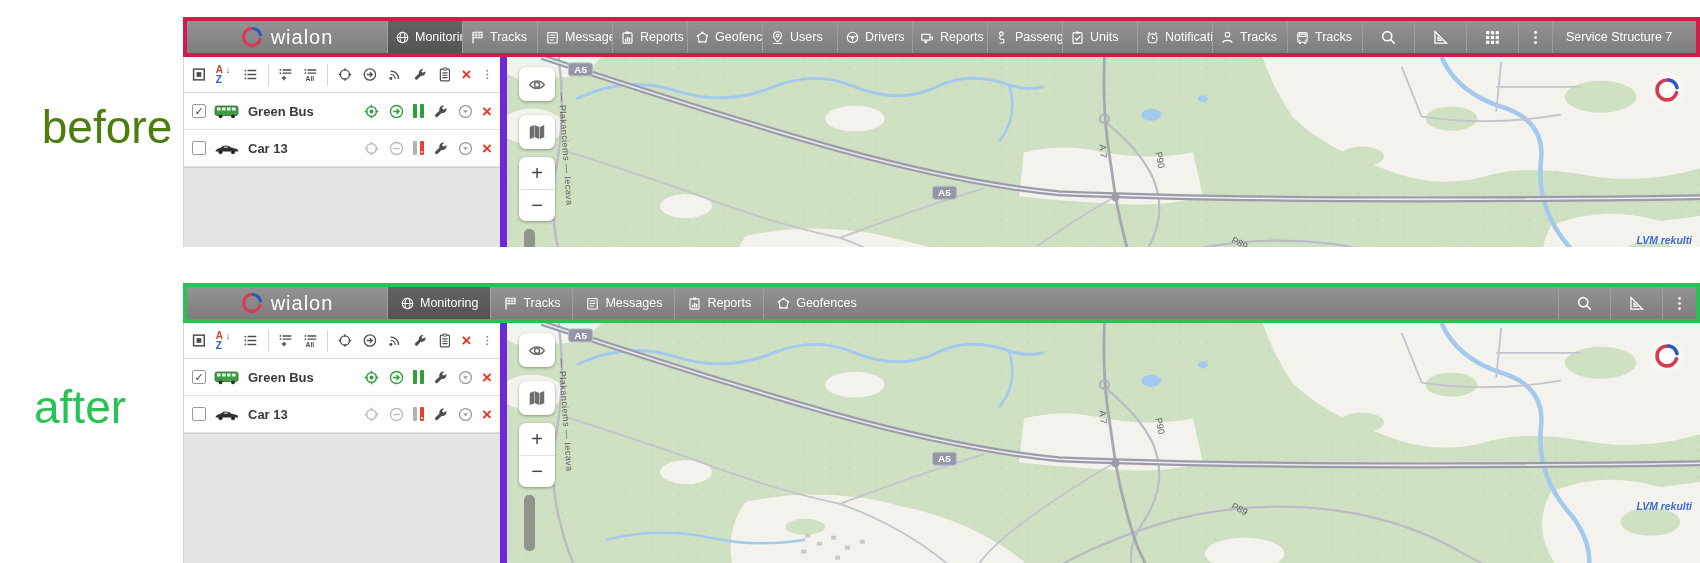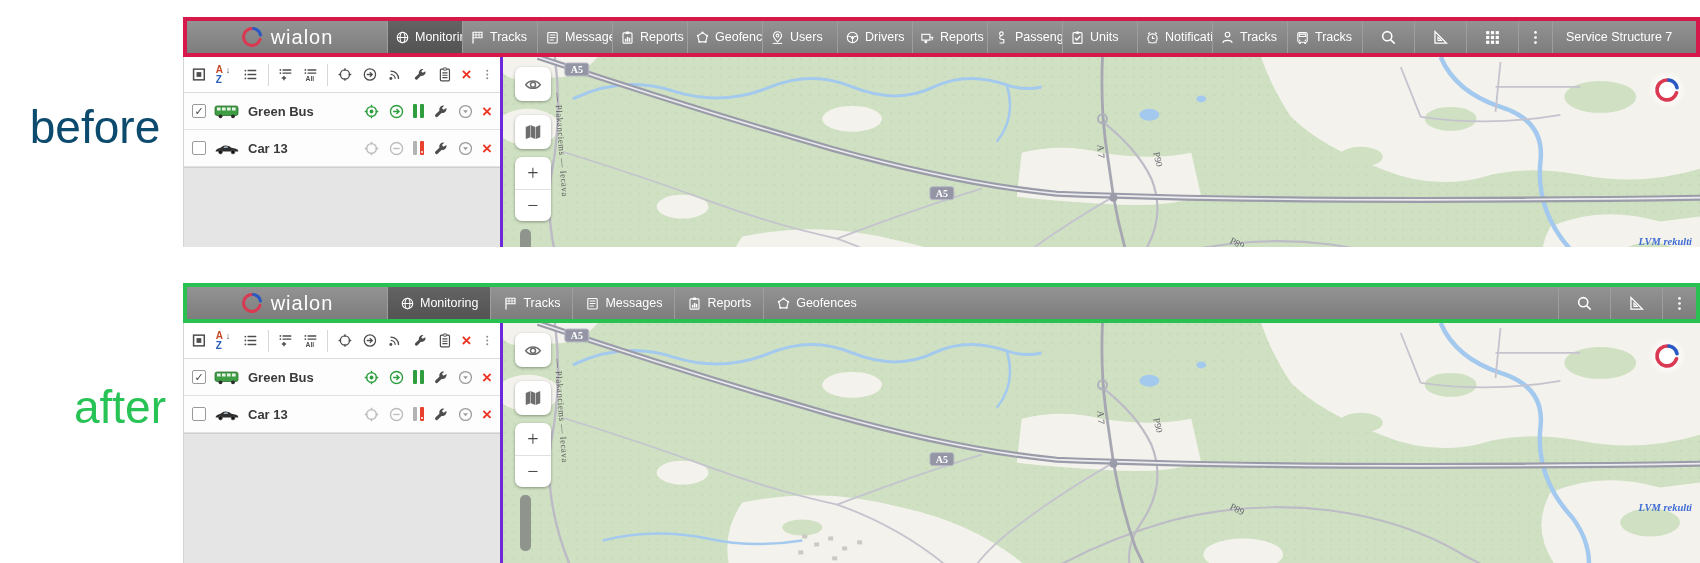--- a/index.html
+++ b/index.html
@@ -2,22 +2,22 @@
 <html><head>
 <meta charset="utf-8">
 <style>
   html,body{margin:0;padding:0;background:#fff;}
   *{box-sizing:border-box;}
   .canvas{position:relative;width:1700px;height:563px;overflow:hidden;background:#fff;
           font-family:"Liberation Sans","DejaVu Sans",sans-serif;}
 
   
   .shot-label{position:absolute;font-size:46px;font-weight:500;line-height:1;letter-spacing:0;}
-  #label-before{left:19px;top:104px;width:152px;text-align:center;color:#0c4a6e;}
-  #label-after{left:34px;top:384px;width:132px;text-align:right;color:#27c355;}
+  #label-before{left:31px;top:104px;width:152px;text-align:center;color:#4d7c0f;}
+  #label-after{left:34px;top:384px;width:132px;text-align:left;color:#27c355;}
 
   
   .panel{position:absolute;left:183px;width:1517px;}
   #panel-before{top:17px;height:230px;}
   #panel-after{top:283px;height:280px;}
 
   
   .navbar{height:40px;border:4px solid;display:flex;align-items:stretch;
           background:linear-gradient(#939393,#7d7d7d);color:#fff;overflow:hidden;}
   #panel-before .navbar{border-color:#d6194b;}
@@ -71,21 +71,21 @@
   .bars{display:flex;gap:3px;align-items:flex-end;height:14px;}
   .bars i{width:4px;height:14px;border-radius:1px;display:block;position:relative;}
   .bars.on i{background:#2f9e3f;}
   .bars.off i:first-child{background:#b3b3b3;}
   .bars.off i:last-child{background:#e8402e;}
   .bars.off i:last-child::after{content:"";position:absolute;left:1px;bottom:2px;width:2px;height:2px;
       background:#fff;border-radius:50%;}
   .sfill{flex:1;background:#e5e5e5;border-top:1px solid #cfcfcf;}
 
   
-  .maparea{flex:1;position:relative;overflow:hidden;background:#cfe1c2;border-left:3px solid #6d28d9;font-family:Liberation Serif, serif;}
+  .maparea{flex:1;position:relative;overflow:hidden;background:#cfe1c2;border-left:7px solid #6d28d9;}
   .map-wrap{position:absolute;inset:0;}
   .mapsvg{position:absolute;inset:0;width:100%;height:100%;display:block;}
   .map-btn{position:absolute;left:12px;width:36px;height:34px;background:#fff;border-radius:7px;
            box-shadow:0 1px 3px rgba(0,0,0,.35);display:flex;align-items:center;justify-content:center;
            color:#6e6e6e;cursor:pointer;}
   .map-btn svg{width:20px;height:20px;}
   .btn-eye{top:10px;}
   .btn-map{top:58px;}
   .zoombox{position:absolute;left:12px;top:100px;width:36px;background:#fff;border-radius:7px;
            box-shadow:0 1px 3px rgba(0,0,0,.35);overflow:hidden;}

